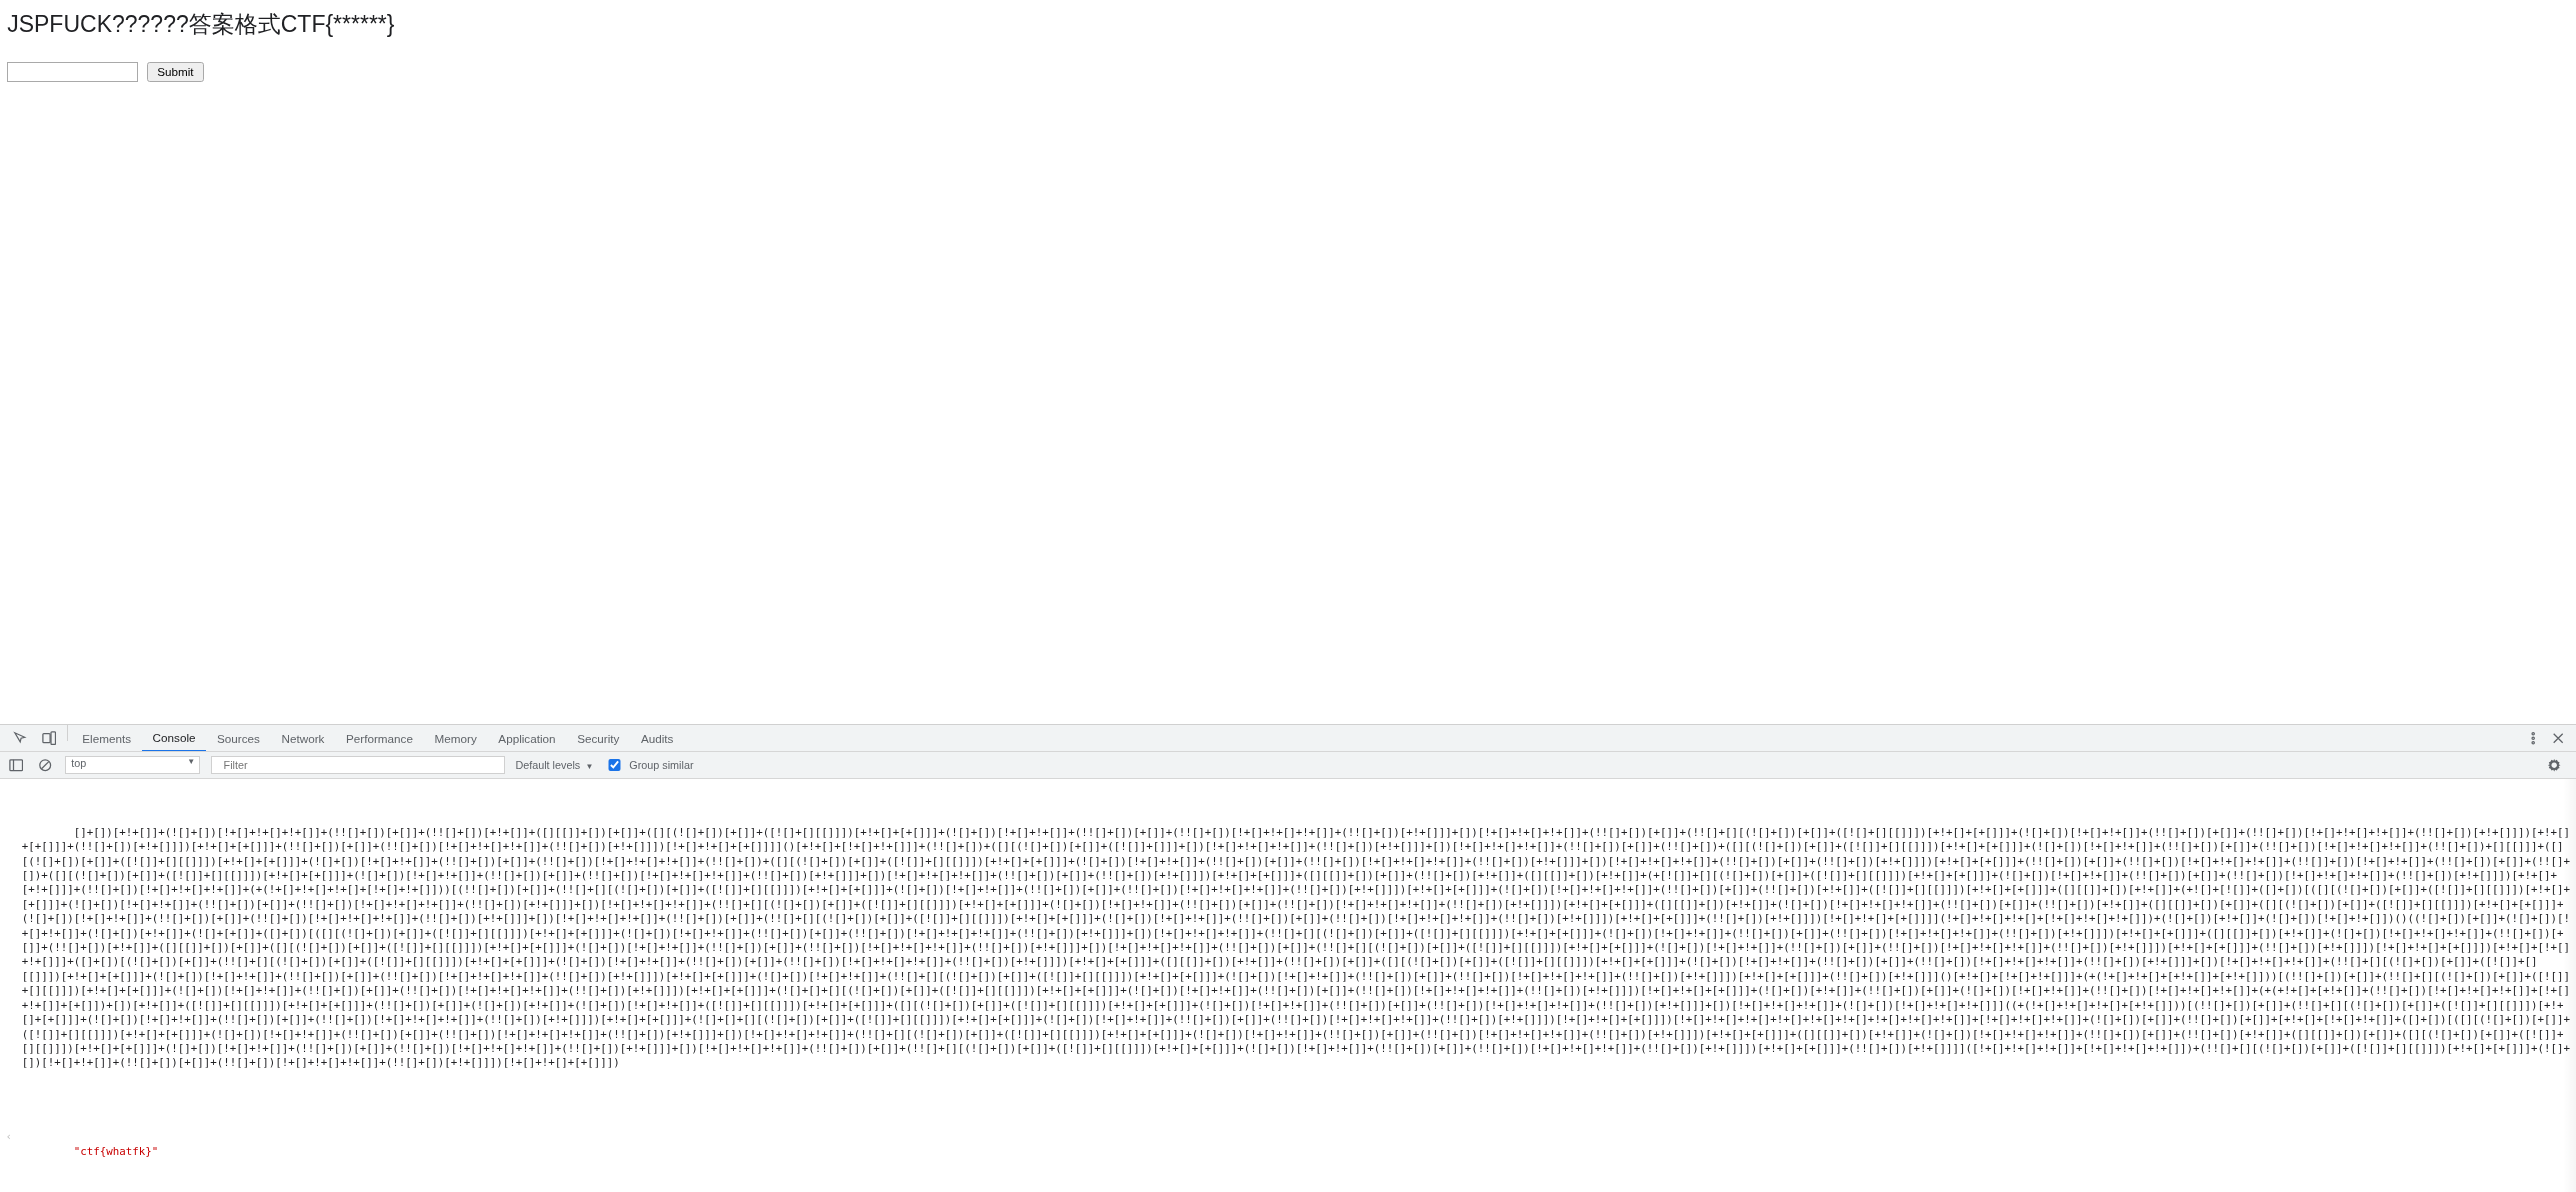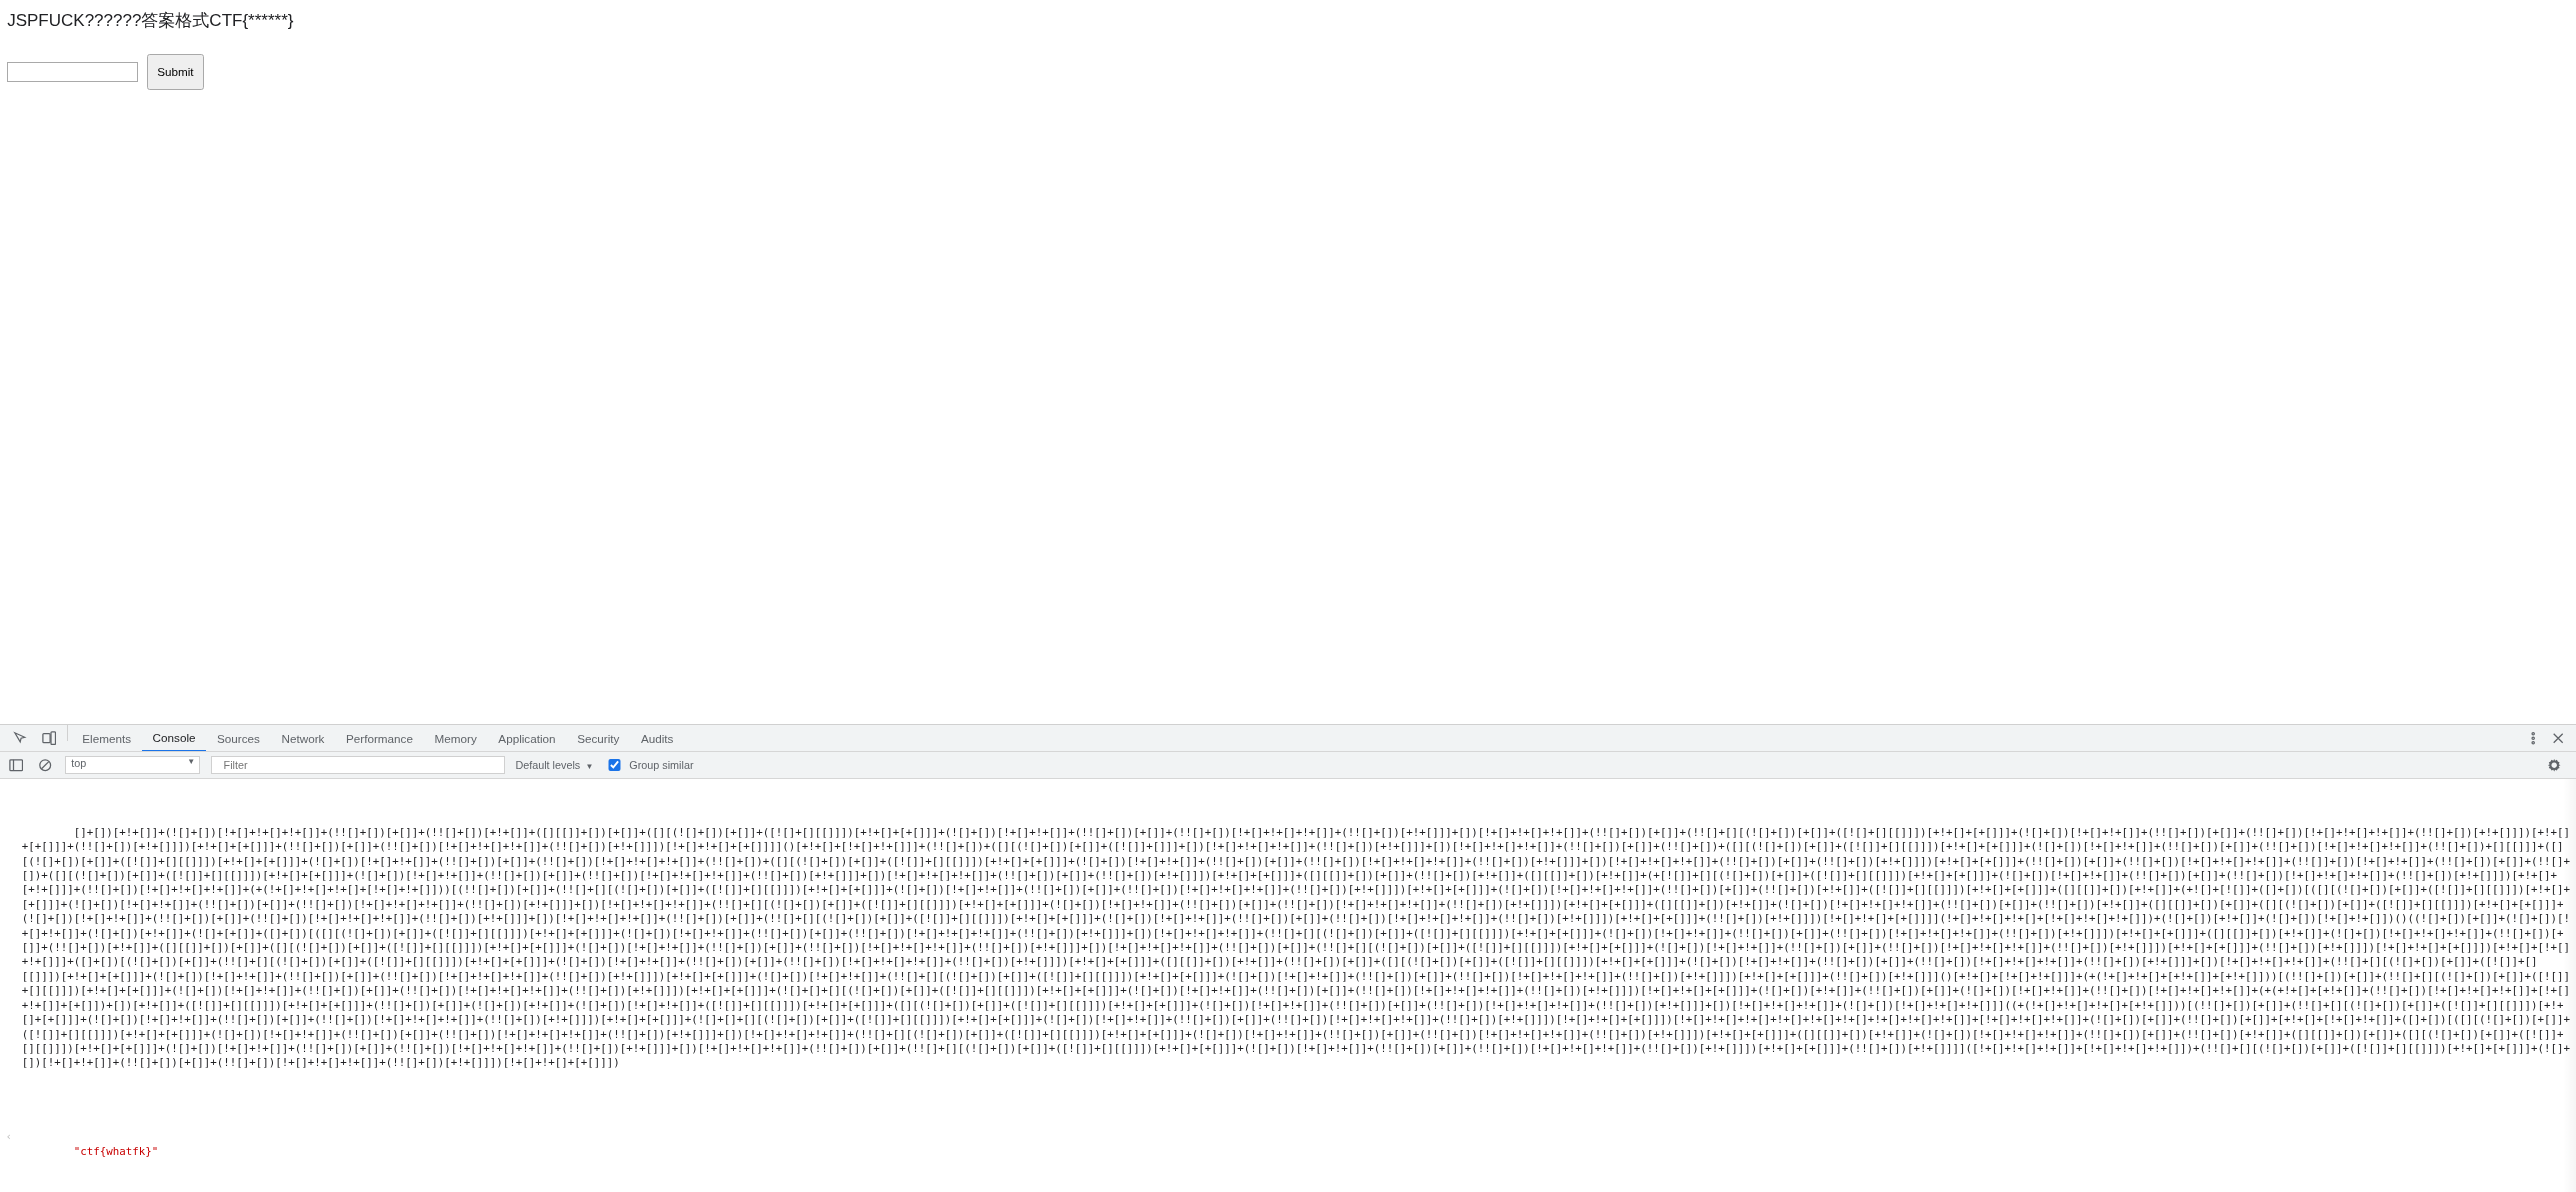--- a/index.html
+++ b/index.html
@@ -1,22 +1,22 @@
 <!DOCTYPE html>
 <html><head>
 <meta charset="utf-8">
 <style>
   * { box-sizing: border-box; }
   html, body { margin:0; padding:0; font-family: Arial, Helvetica, sans-serif; font-size:11.7px; color:#202124; }
   body { background:#fff; height:100vh; overflow:hidden; display:flex; flex-direction:column; }
   .page-content { padding:9px 7.2px; background:#fff; }
-  .page-content h2 { margin:0 0 21.5px 0; font-size:17px; font-weight:400; }
+  .page-content h2 { margin:0 0 21.5px 0; font-size:23px; font-weight:400; }
   .form-row { display:flex; align-items:center; gap:9px; }
   .form-row input[type=text]{ width:131px; height:20px; border:0.9px solid #a9a9a9; padding:1.8px 3.6px; font-size:11.7px; }
-  .form-row button { font-size:11.7px; padding:1.8px 9px; height:36px; border:0.9px solid #a9a9a9; background:#efefef; border-radius:2.7px; cursor:pointer; }
+  .form-row button { font-size:11.7px; padding:1.8px 9px; height:20px; border:0.9px solid #a9a9a9; background:#efefef; border-radius:2.7px; cursor:pointer; }
   .spacer { flex:1; }
 
   .devtools { border-top:0.9px solid #d0d0d0; background:#f1f3f4; display:flex; flex-direction:column; flex-shrink:0; height:468px; }
   .dt-tabbar { display:flex; height:27px; border-bottom:0.9px solid #d6d6d6; padding:0 5.4px; gap:0; position:relative; }
   .dt-ico { width:29px; display:flex; align-items:center; justify-content:center; color:#5f6368; cursor:pointer; height:100%; }
   .dt-ico svg { width:14.4px; height:14.4px; stroke:#5f6368; fill:none; stroke-width:1.4; }
   .dt-tab { padding:0 10.8px; height:100%; display:flex; align-items:center; color:#5f6368; font-size:11.7px; cursor:pointer; }
   .dt-tab.active { color:#202124; border-bottom:1.8px solid #1a73e8; }
   .dt-right { margin-left:auto; display:flex; align-items:center; }
   .dt-right .dt-ico { width:25px; }

